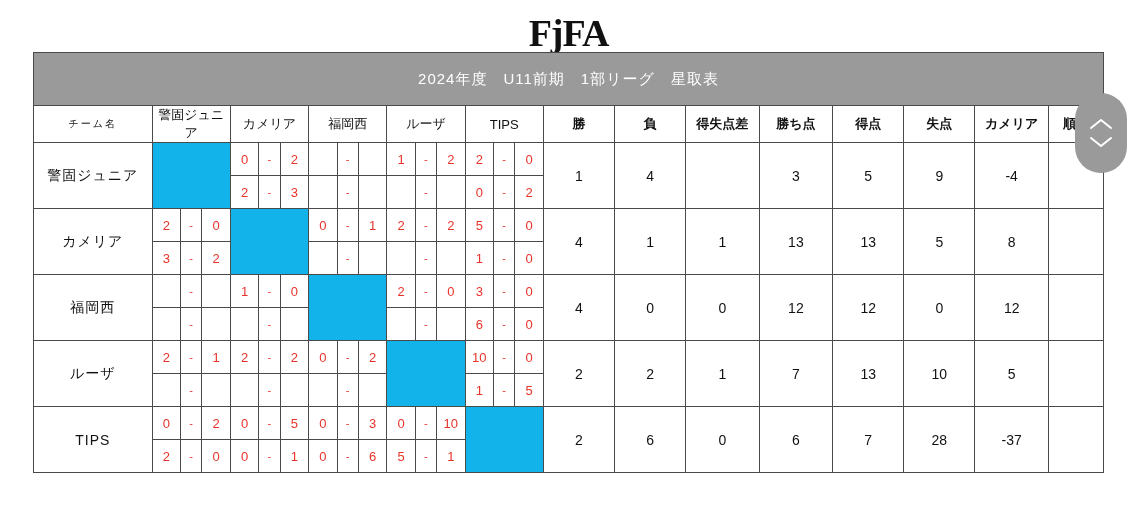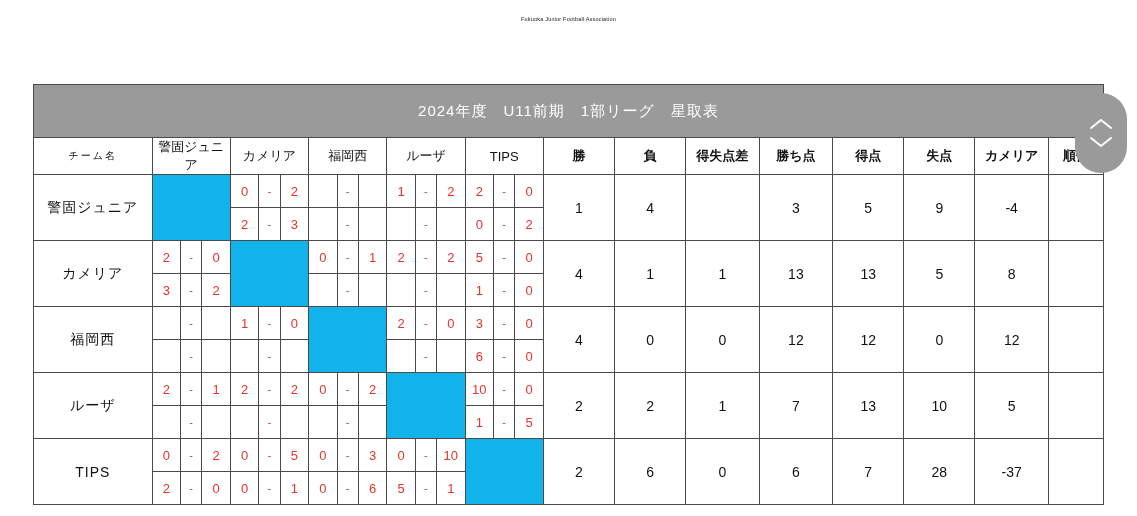--- a/index.html
+++ b/index.html
@@ -31,21 +31,21 @@
   .logo-sub {
     font-size: 5.5px;
     letter-spacing: 0.2px;
     color: #222;
     margin-top: 2px;
     font-family: "Liberation Sans", sans-serif;
   }
   .table-area {
     position: absolute;
     left: 33px;
-    top: 84px;
+    top: 52px;
     width: 886px;
   }
   table.star {
     border-collapse: collapse;
     table-layout: fixed;
     width: 1071px;
     background: #fff;
   }
   table.star td, table.star th {
     border: 1px solid #4a4a4a;
@@ -118,20 +118,21 @@
     width: 24px;
     height: 12px;
     position: relative;
   }
   .chev svg { display: block; }
 </style>
 </head>
 <body>
 
 <div class="logo-wrap">
+  <div class="logo-main">FjFA</div>
   <div class="logo-sub">Fukuoka Junior Football Association</div>
 </div>
 
 <div class="table-area">
   <table class="star">
     <colgroup>
       <col style="width:100px">
       <col style="width:24px">
         <col style="width:18px">
         <col style="width:24px">

